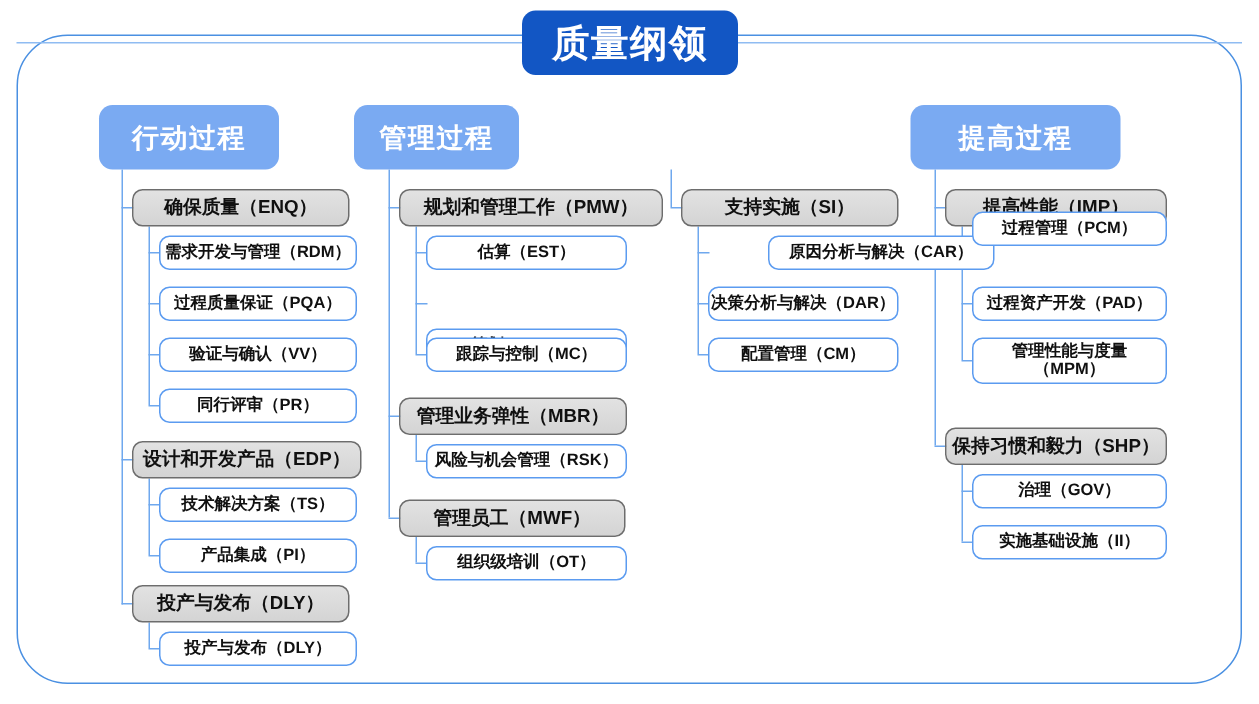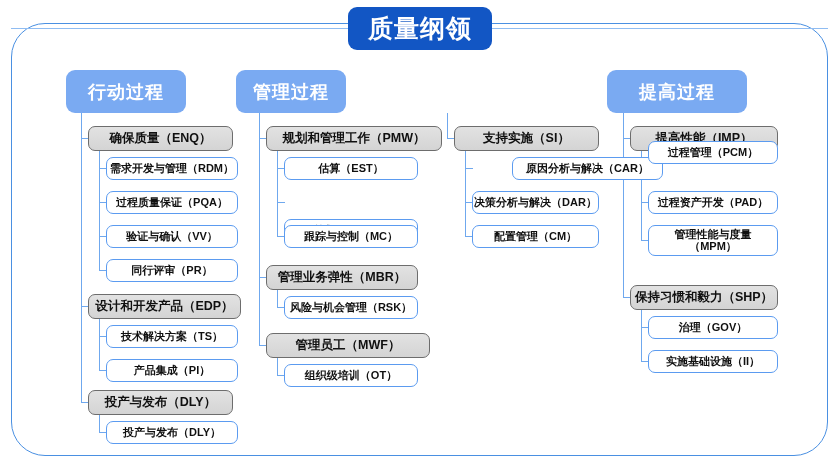--- a/index.html
+++ b/index.html
@@ -118,21 +118,21 @@
   <div class="ln lh" style="left:277px;top:236px;width:8px;"></div>
   <div class="box3" style="left:284px;top:225px;width:134px;">跟踪与控制（MC）</div>
 
   <div class="ln lh" style="left:259px;top:277px;width:8px;"></div>
   <div class="box2" style="left:266px;top:265px;width:152px;">管理业务弹性（MBR）</div>
   <div class="ln lv" style="left:277px;top:290px;height:17px;"></div>
   <div class="ln lh" style="left:277px;top:307px;width:8px;"></div>
   <div class="box3" style="left:284px;top:296px;width:134px;">风险与机会管理（RSK）</div>
 
   <div class="ln lh" style="left:259px;top:345px;width:8px;"></div>
-  <div class="box2" style="left:266px;top:333px;width:164px;">管理员工（MWF）</div>
+  <div class="box2" style="left:266px;top:333px;width:151px;">管理员工（MWF）</div>
   <div class="ln lv" style="left:277px;top:358px;height:17px;"></div>
   <div class="ln lh" style="left:277px;top:375px;width:8px;"></div>
   <div class="box3" style="left:284px;top:364px;width:134px;">组织级培训（OT）</div>
 
   <div class="ln lv" style="left:447px;top:113px;height:25px;"></div>
 
   <div class="ln lh" style="left:447px;top:138px;width:8px;"></div>
   <div class="box2" style="left:454px;top:126px;width:145px;">支持实施（SI）</div>
   <div class="ln lv" style="left:465px;top:151px;height:85px;"></div>
   <div class="ln lh" style="left:465px;top:168px;width:8px;"></div>

